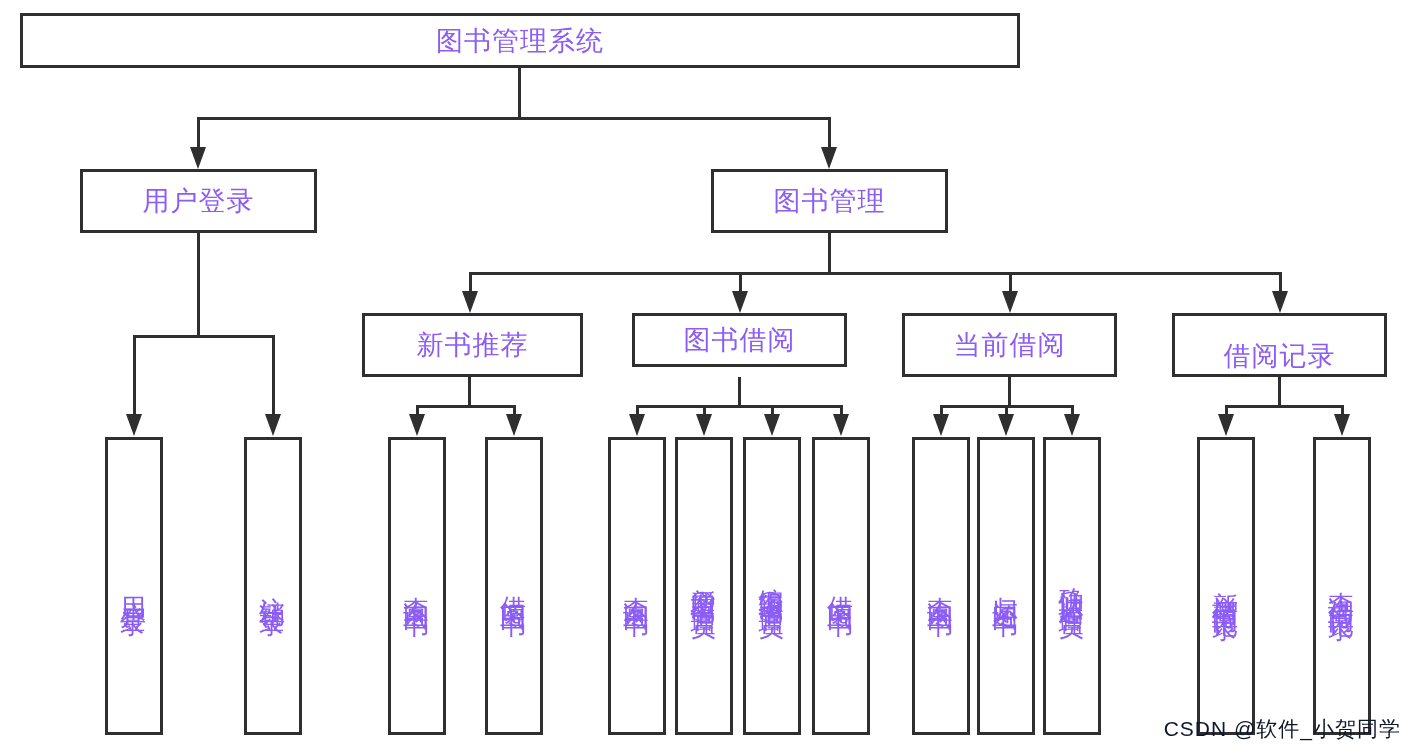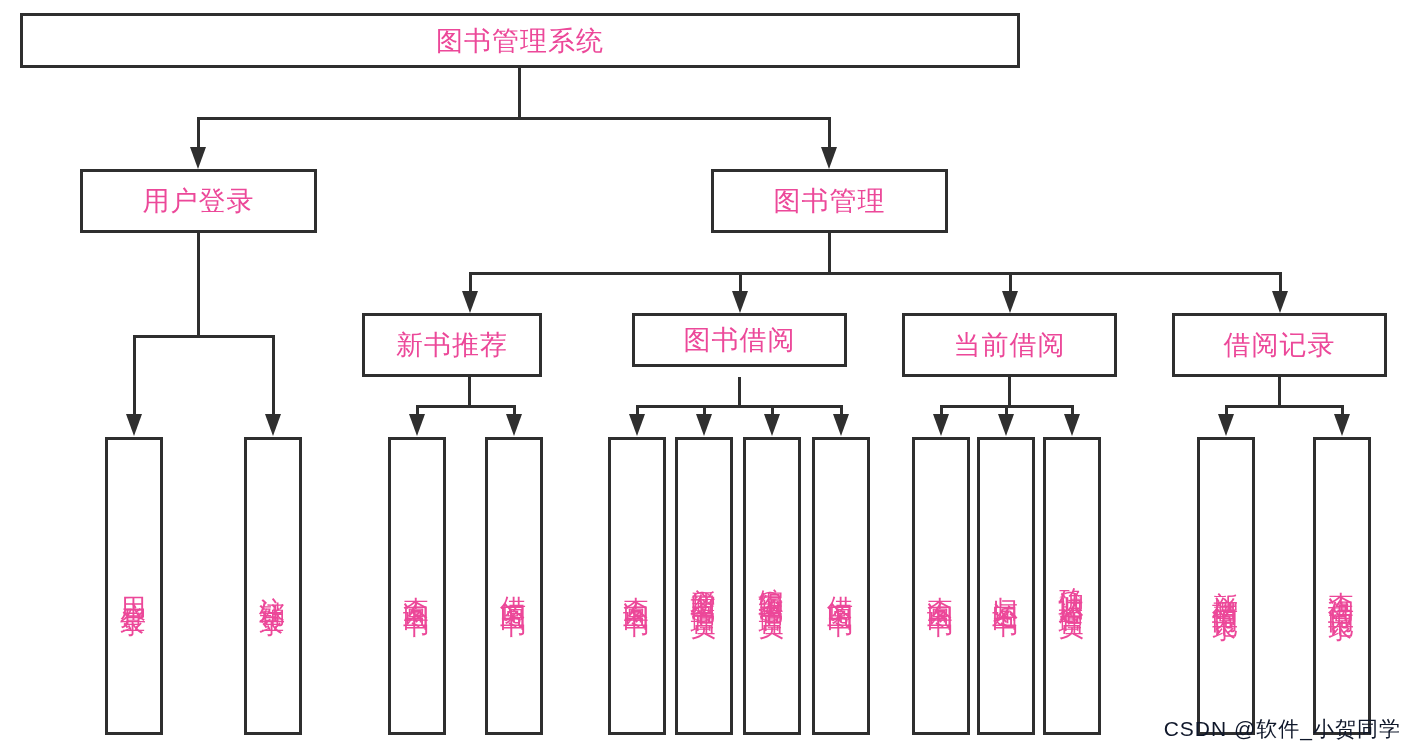--- a/index.html
+++ b/index.html
@@ -11,21 +11,21 @@
     overflow:hidden;
   }
   .box{
     position:absolute;
     box-sizing:border-box;
     background:#ffffff;
     border:3px solid #2f2f2f;
     display:flex;
     align-items:center;
     justify-content:center;
-    color:#ec4899;
+    color:#8b5cf6;
     z-index:2;
   }
   .h-label{font-size:27px;letter-spacing:1px;white-space:nowrap;}
   .v-label{
     writing-mode:vertical-rl;
     text-orientation:mixed;
     font-size:26px;
     letter-spacing:5px;
     white-space:nowrap;
   }
@@ -84,30 +84,30 @@
   <div class="hline" style="left:469px;top:272px;width:813px;"></div>
   <div class="vline" style="left:469px;top:272px;height:22px;"></div>
   <div class="arrowhead" style="left:462px;top:291px;"></div>
   <div class="vline" style="left:739px;top:272px;height:22px;"></div>
   <div class="arrowhead" style="left:732px;top:291px;"></div>
   <div class="vline" style="left:1009px;top:272px;height:22px;"></div>
   <div class="arrowhead" style="left:1002px;top:291px;"></div>
   <div class="vline" style="left:1279px;top:272px;height:22px;"></div>
   <div class="arrowhead" style="left:1272px;top:291px;"></div>
 
-  <div class="box" style="left:362px;top:313px;width:180px;height:64px;align-items:center;">
+  <div class="box" style="left:362px;top:313px;width:221px;height:64px;align-items:center;">
     <span class="h-label">新书推荐</span>
   </div>
   <div class="box" style="left:632px;top:313px;width:215px;height:54px;">
     <span class="h-label">图书借阅</span>
   </div>
   <div class="box" style="left:902px;top:313px;width:215px;height:64px;">
     <span class="h-label">当前借阅</span>
   </div>
-  <div class="box" style="left:1172px;top:313px;width:215px;height:64px;">
+  <div class="box" style="left:1172px;top:313px;width:215px;height:64px;align-items:flex-end;">
     <span class="h-label">借阅记录</span>
   </div>
 
   <div class="vline" style="left:468px;top:377px;height:28px;"></div>
   <div class="hline" style="left:416px;top:405px;width:100px;"></div>
   <div class="vline" style="left:416px;top:405px;height:12px;"></div>
   <div class="arrowhead" style="left:409px;top:414px;"></div>
   <div class="vline" style="left:513px;top:405px;height:12px;"></div>
   <div class="arrowhead" style="left:506px;top:414px;"></div>
 

